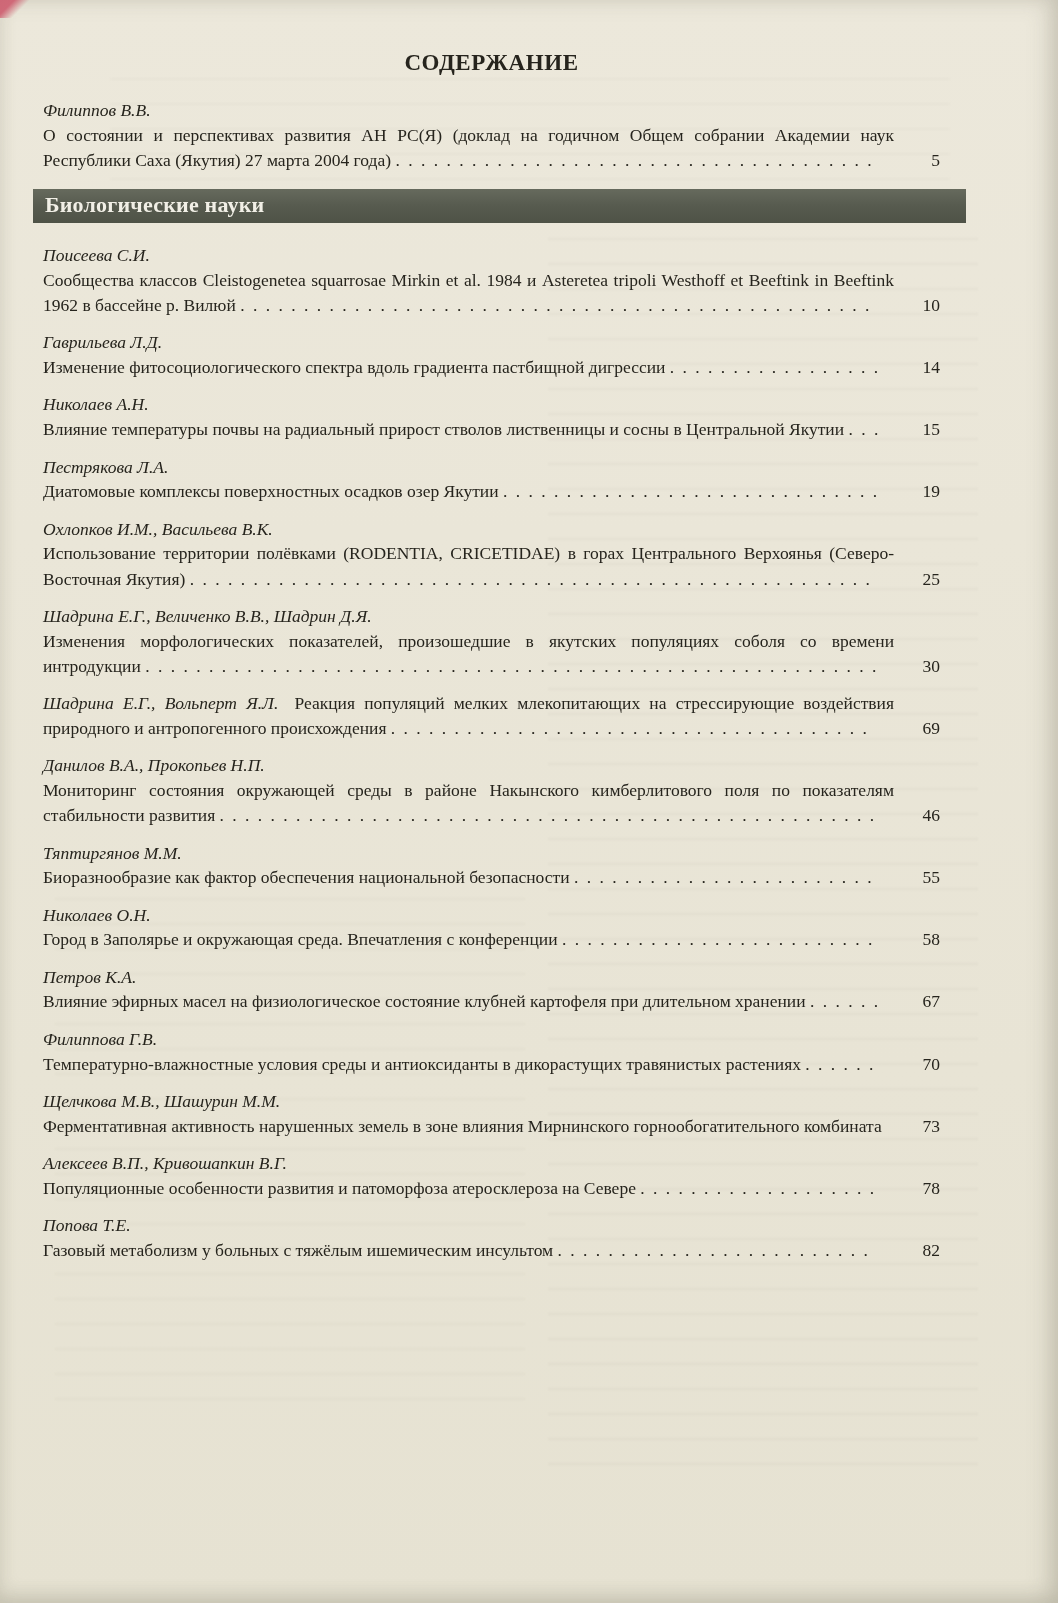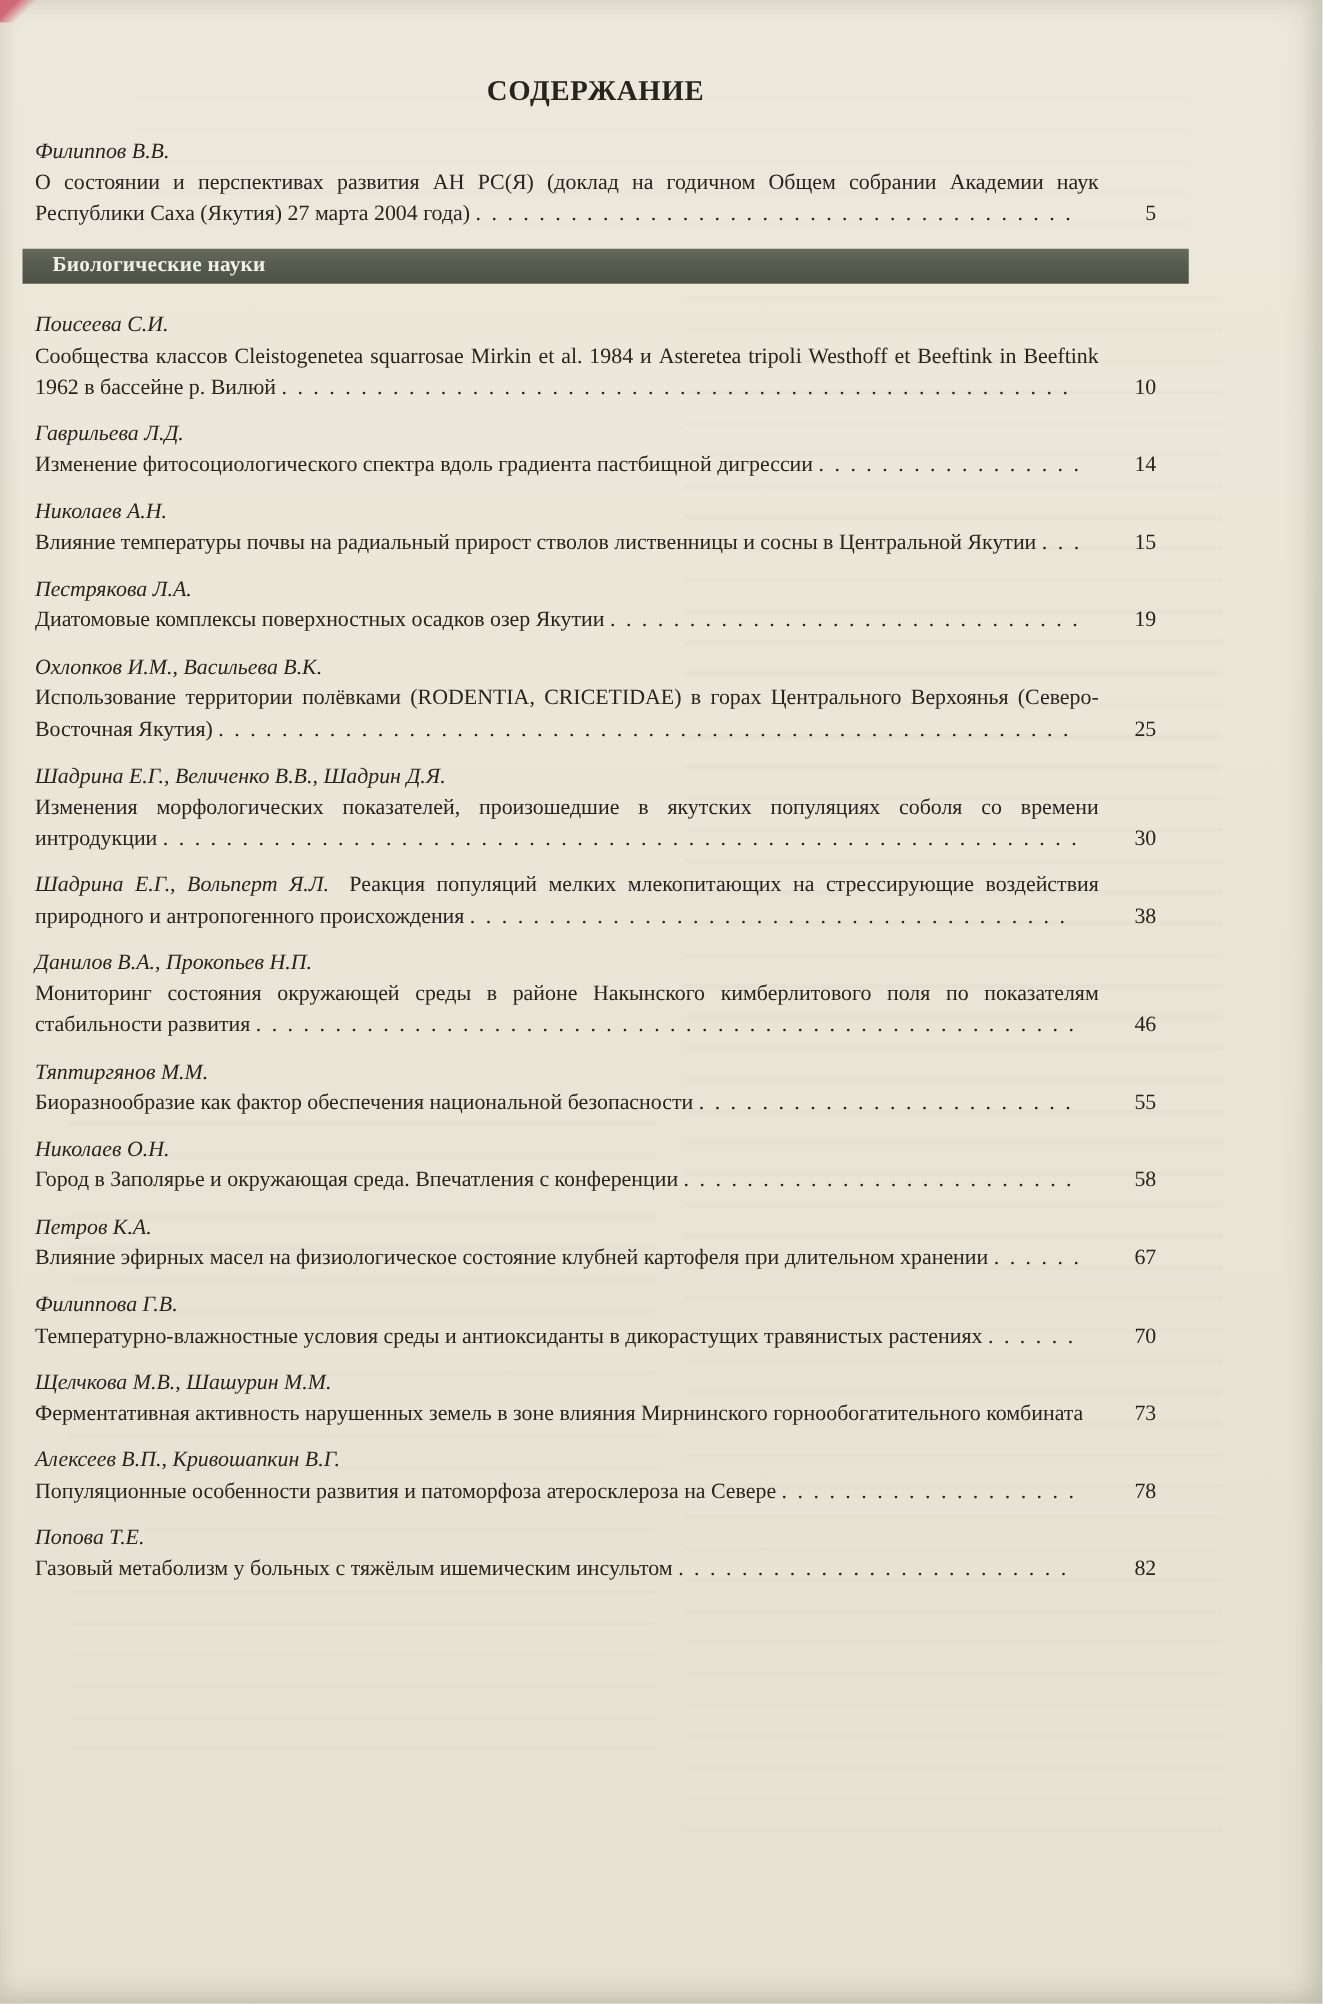--- a/index.html
+++ b/index.html
@@ -27,40 +27,39 @@
     background-image:
       repeating-linear-gradient(0deg, rgba(112,106,84,.10) 0 2px, rgba(112,106,84,0) 2px 25px),
       repeating-linear-gradient(0deg, rgba(112,106,84,.08) 0 2px, rgba(112,106,84,0) 2px 25px),
       repeating-linear-gradient(0deg, rgba(112,106,84,.07) 0 2px, rgba(112,106,84,0) 2px 25px);
     background-size: 430px 1230px, 470px 520px, 840px 120px;
     background-position: 548px 235px, 55px 880px, 110px 60px;
     background-repeat: no-repeat;
   }
   .content {
     position: absolute;
-    left: 28px;
+    left: 43px;
     top: 50px;
     width: 897px;
-    margin-top: 10px;
   }
   h1.page-title {
     margin: 0 0 22px 0;
     text-align: center;
     font-size: 23px;
     font-weight: bold;
     letter-spacing: .6px;
   }
   .band {
     margin: 16px -10px 20px -10px;
     width: calc(100% + 36px);
     background: linear-gradient(180deg, #666a5d 0%, var(--band) 45%, #4e5246 100%);
     color: #f1efe6;
     font-weight: bold;
-    font-size: 17px;
-    padding: 3px 12px 5px 24px;
+    font-size: 22px;
+    padding: 3px 12px 5px 12px;
     letter-spacing: .2px;
   }
   .entry { margin-bottom: 12px; }
   .authors {
     font-style: italic;
     font-size: 17.5px;
     line-height: 1.42;
   }
   .authors-inline {
     font-style: italic;
@@ -174,21 +173,21 @@
       <span class="pg">30</span>
     </div>
   </div>
 
   <div class="entry">
 
     <div class="entry-text">
       <span class="authors-inline">Шадрина Е.Г., Вольперт Я.Л.</span>
       <span class="t">Реакция популяций мелких млекопитающих на стрессирующие воздействия природного и антропогенного происхождения</span>
       <span class="fill"> . . . . . . . . . . . . . . . . . . . . . . . . . . . . . . . . . . . . . .</span>
-      <span class="pg">38</span>
+      <span class="pg">69</span>
     </div>
   </div>
 
   <div class="entry">
     <div class="authors">Данилов В.А., Прокопьев Н.П.</div>
     <div class="entry-text">
       
       <span class="t">Мониторинг состояния окружающей среды в районе Накынского кимберлитового поля по показателям стабильности развития</span>
       <span class="fill"> . . . . . . . . . . . . . . . . . . . . . . . . . . . . . . . . . . . . . . . . . . . . . . . . . . . .</span>
       <span class="pg">46</span>

